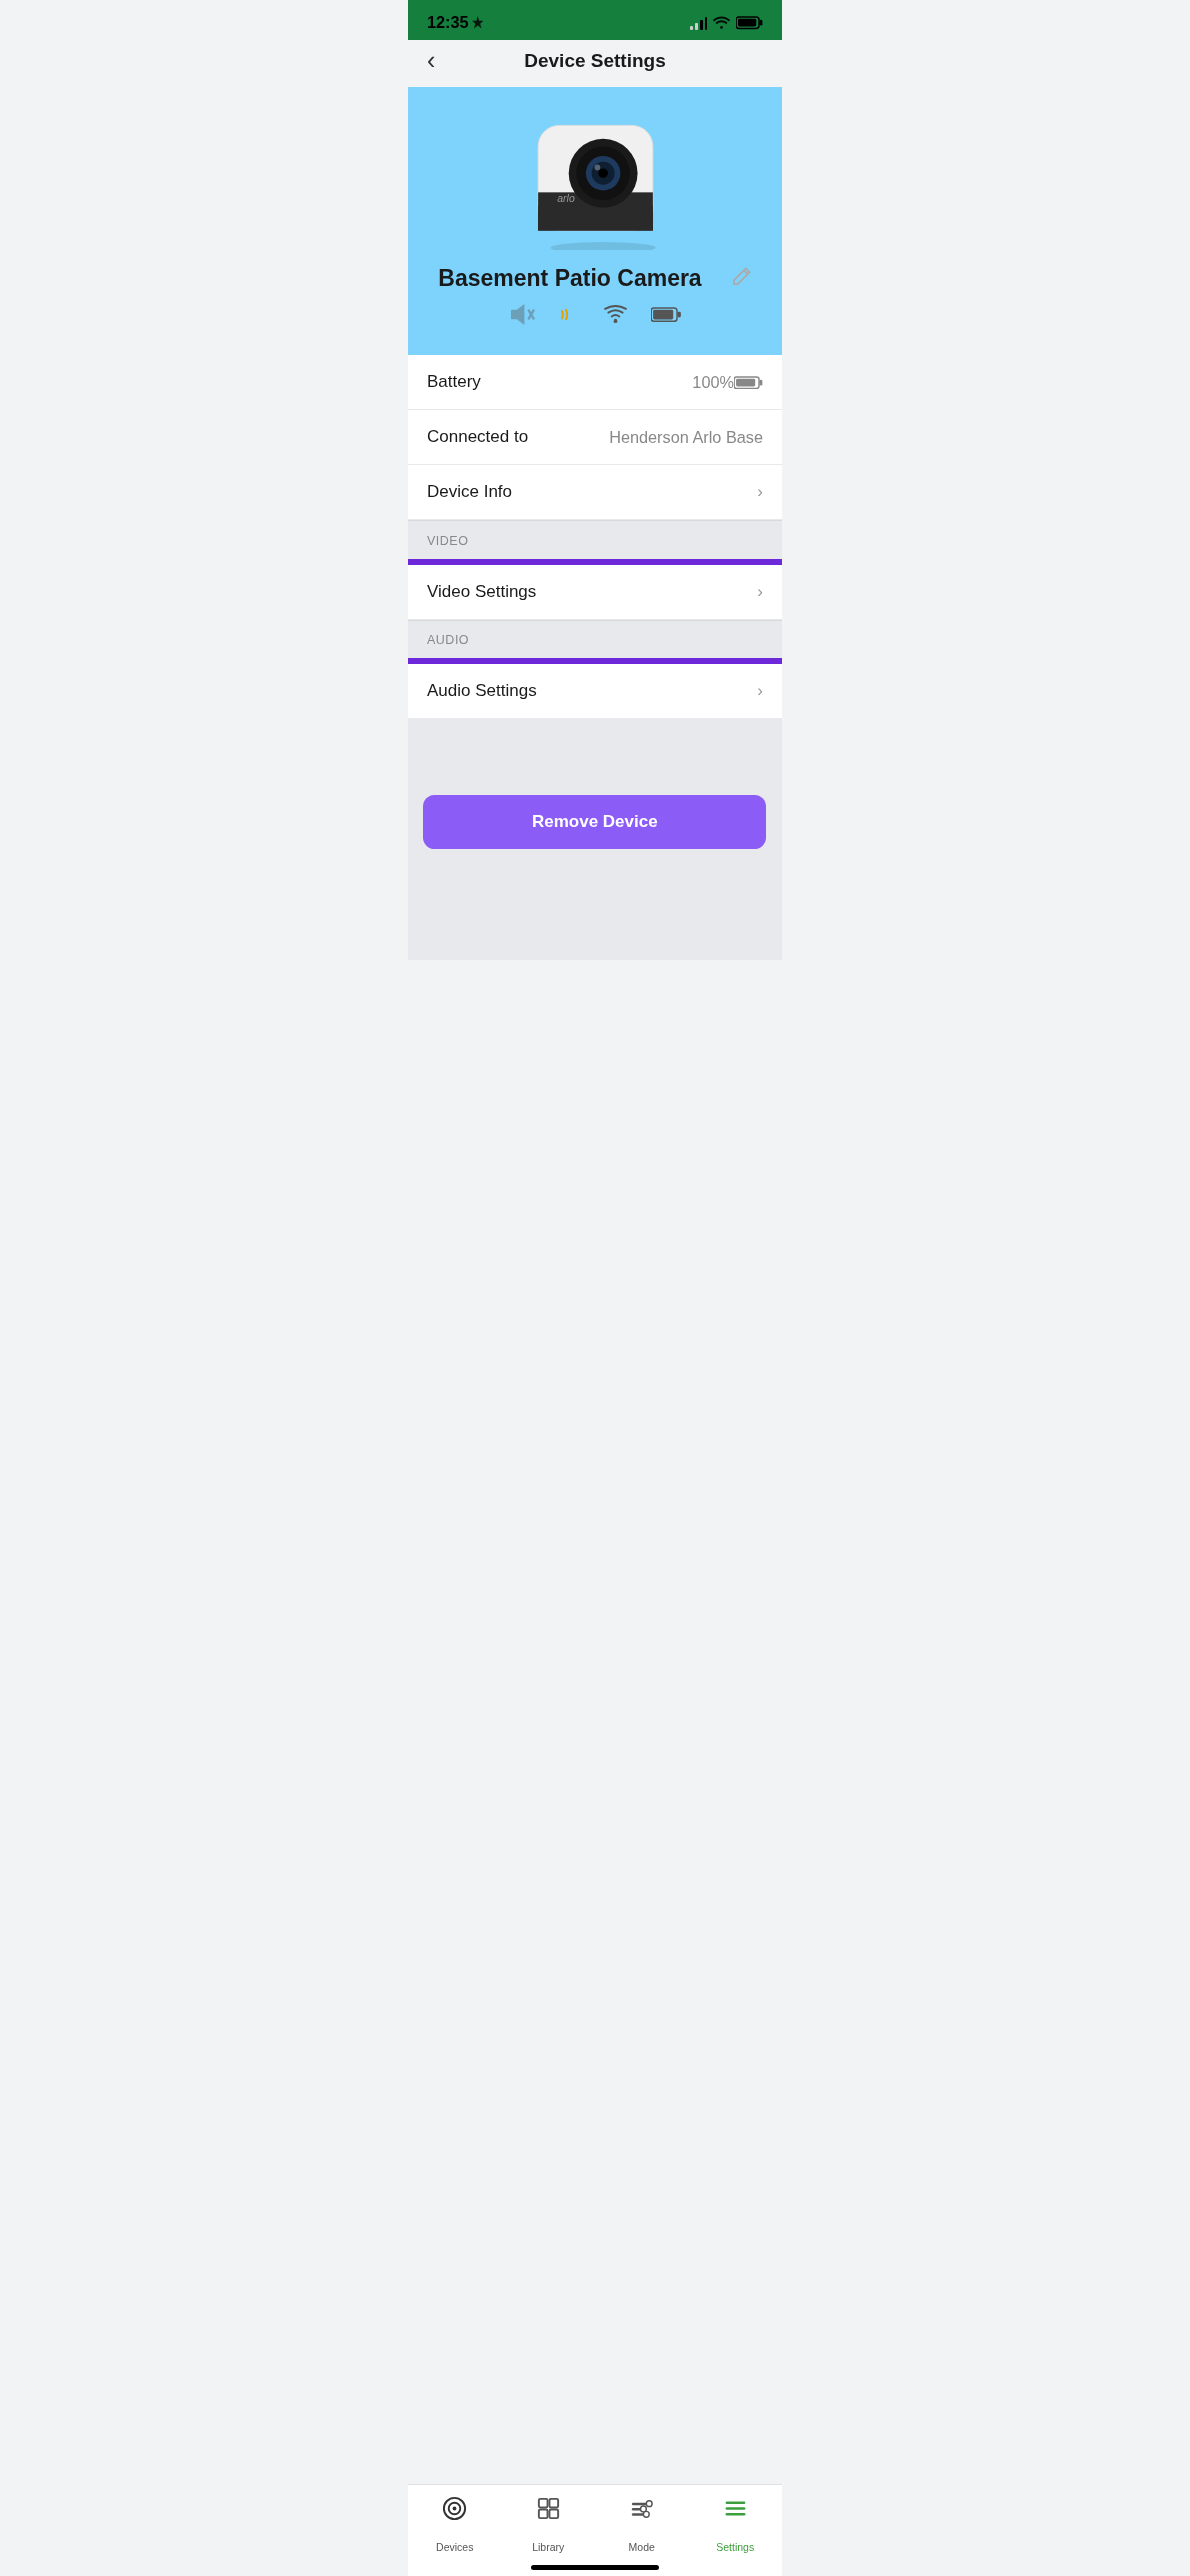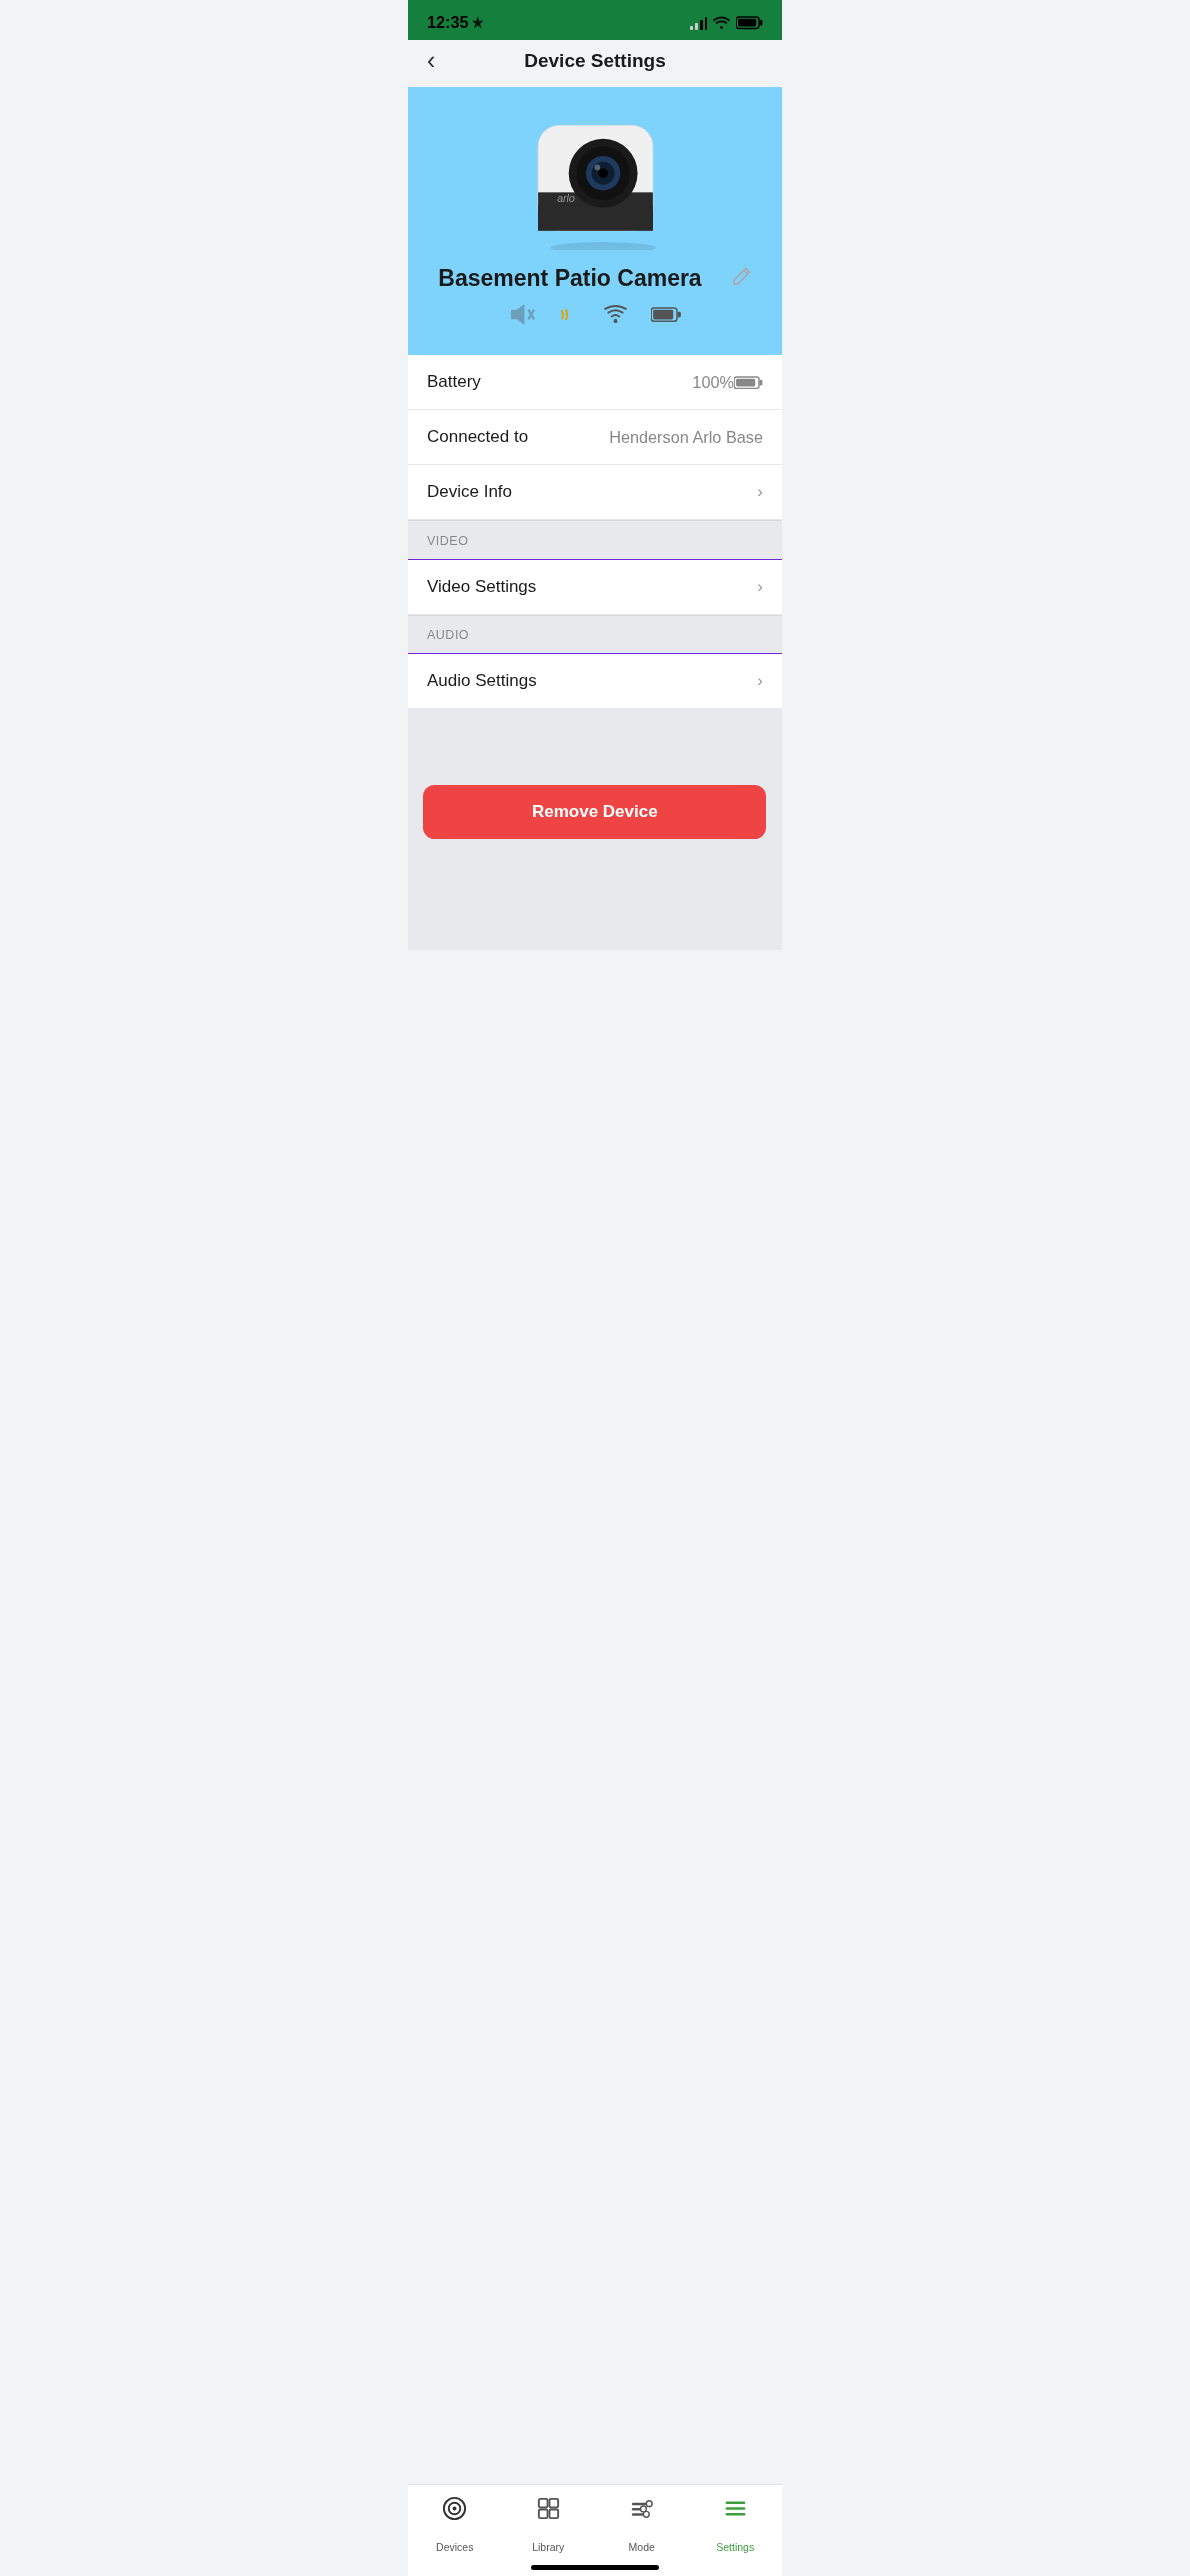--- a/index.html
+++ b/index.html
@@ -166,21 +166,21 @@
       width: 1.9px;
       height: 13.4px;
       background: #4cd964;
       border-radius: 1px;
     }
 
     
     .section-header {
       background: #e8e9ec;
       padding: 9.6px 19px;
-      border-bottom: 1px solid #6d28d9;
+      border-bottom: 6px solid #6d28d9;
       border-top: 1px solid #d8d9dc;
     }
     .section-header-text {
       font-size: 12.5px;
       font-weight: 500;
       color: #888;
       letter-spacing: 0.5px;
     }
 
     
@@ -191,21 +191,21 @@
 
     
     .remove-button-container {
       padding: 0;
       background: #e8e9ec;
     }
     .remove-button {
       width: calc(100% - 31px);
       margin: 0 15.3px 15.3px;
       padding: 17px;
-      background: #ef4444;
+      background: #8b5cf6;
       border: none;
       border-radius: 11.5px;
       color: #fff;
       font-size: 17px;
       font-weight: 700;
       cursor: pointer;
       text-align: center;
     }
 
     

